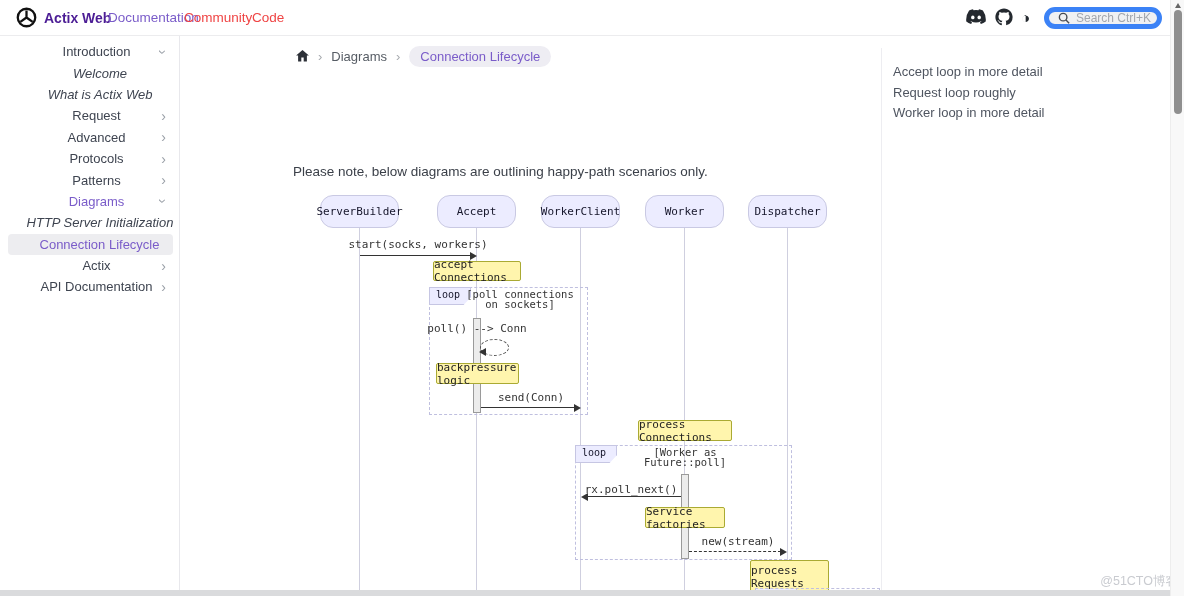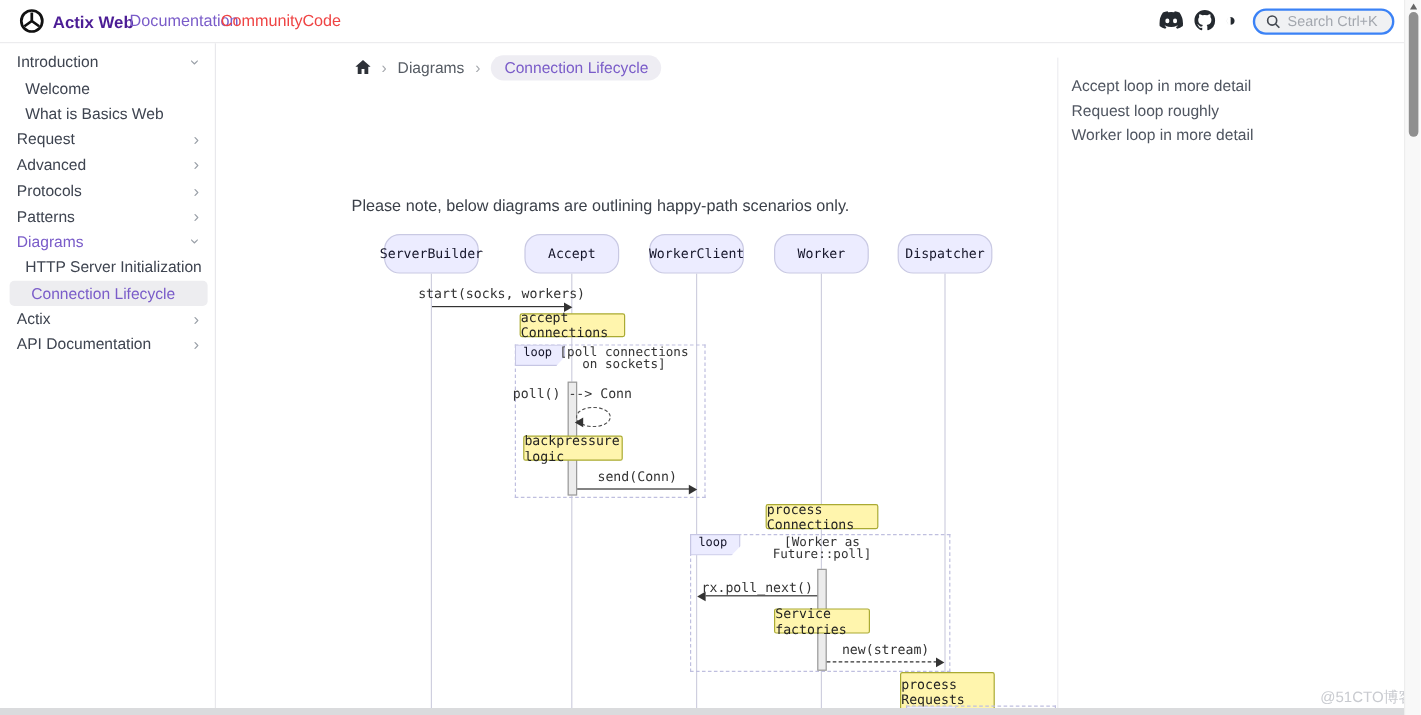--- a/index.html
+++ b/index.html
@@ -9,30 +9,30 @@
 
   
   .navbar { position:absolute; left:0; top:0; width:1170px; height:36px; background:#fff;
             border-bottom:1px solid #ececee; z-index:30; }
   .brand { position:absolute; left:44px; top:10px; font-size:14px; font-weight:bold; color:#4c1d95; }
   .logo { position:absolute; left:16px; top:7px; }
   .nav-link { position:absolute; top:10px; font-size:13.5px; color:#ef4444; cursor:pointer; }
   .nav-link.active { color:#7a5cc9; }
   .nav-ico { position:absolute; top:8px; color:#24292f; }
   .search { position:absolute; left:1044px; top:7px; width:118px; height:22px; background:#f0f1f3;
-            border:2px solid #3b82f6; border-radius:11px; display:flex; align-items:center;
+            border:5px solid #3b82f6; border-radius:11px; display:flex; align-items:center;
             padding:0 9px; gap:6px; }
   .search-txt { font-size:12px; color:#a3a7ae; white-space:nowrap; }
 
   
   .sidebar { position:absolute; left:0; top:36px; width:180px; height:554px; background:#fff;
              border-right:1px solid #e8e8ec; padding-top:5px; z-index:20; }
   .si { position:relative; height:21.4px; display:flex; align-items:center; font-size:13px;
-        color:#3e4450; padding-left:14px; cursor:pointer; }
-  .si.child { padding-left:21px; }
+        color:#3e4450; padding-left:14px; cursor:pointer;justify-content:center; }
+  .si.child { padding-left:21px;font-style:italic; }
   .si.purple { color:#7a5cc9; }
   .si.selected { background:#ededf0; border-radius:4px; margin:0 6px 0 8px; padding-left:18px; color:#7a5cc9; }
   .chev { position:absolute; right:13px; top:50%; color:#9aa0a8; font-size:14px; line-height:0; }
   .chev.r { transform:translateY(-50%); }
   .chev.d { transform:translateY(-50%) rotate(90deg); }
 
   
   .breadcrumb { position:absolute; left:296px; top:45px; height:22px; display:flex;
                 align-items:center; gap:9px; z-index:10; }
   .bc-sep { color:#a6a9ae; font-size:13px; }
@@ -124,21 +124,21 @@
 
   <div class="sidebar">
     <div class="si">
         <span>Introduction</span>
         <span class="chev d">›</span>
       </div>
     <div class="si child">
         <span>Welcome</span>
       </div>
     <div class="si child">
-        <span>What is Basics Web</span>
+        <span>What is Actix Web</span>
       </div>
     <div class="si">
         <span>Request</span>
         <span class="chev r">›</span>
       </div>
     <div class="si">
         <span>Advanced</span>
         <span class="chev r">›</span>
       </div>
     <div class="si">

